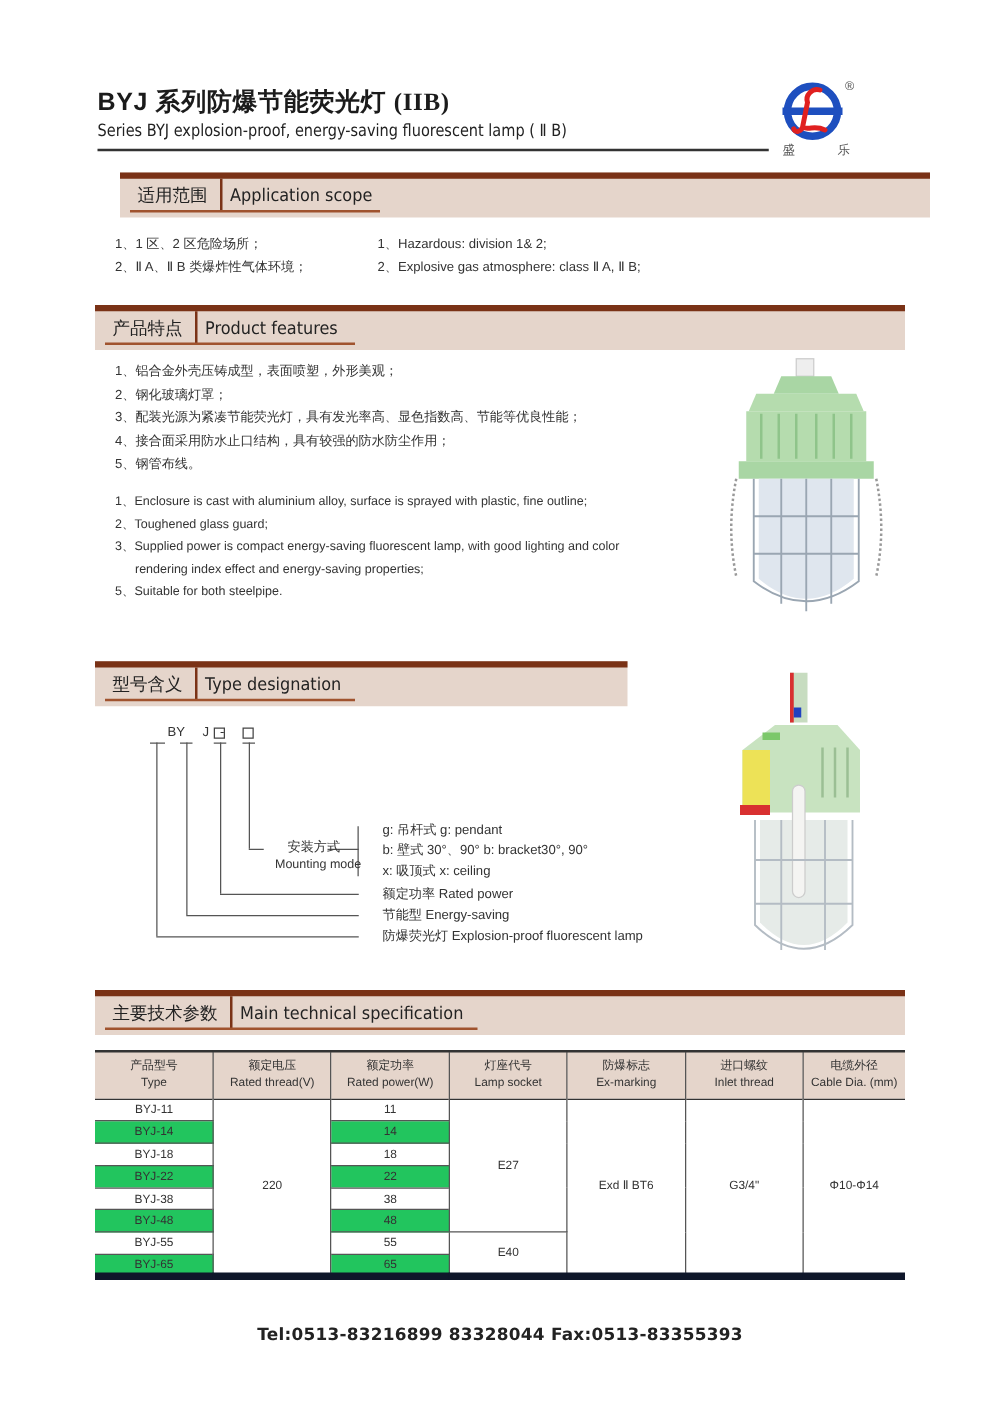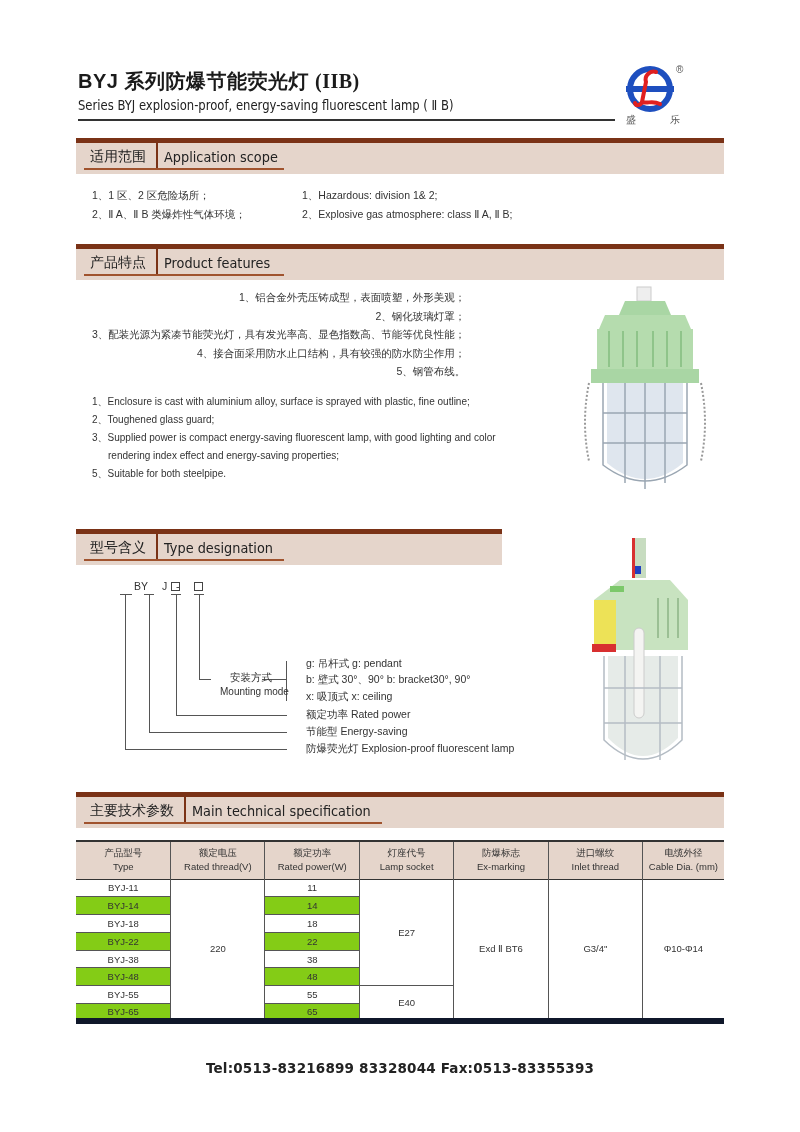--- a/index.html
+++ b/index.html
@@ -31,21 +31,21 @@
 
   
   table { border-collapse: collapse; font-size: 9.5px; color: #333; }
   .spec { left: 76px; top: 840px; width: 648px; border-top: 2px solid #333; border-bottom: 6px solid #0f172a; }
   .spec th { background: #e5d5cb; font-weight: normal; height: 38px; line-height: 14px; border-left: 1px solid #555; border-right: 1px solid #555; }
   .spec th:first-child { border-left: none; }
   .spec th:last-child { border-right: none; }
   .spec td { text-align: center; height: 17.8px; border: 1px solid #555; }
   .spec td.first { border-left: none; }
   .spec td.last { border-right: none; }
-  .spec tr.shade td.s { background: #84cc16; }
+  .spec tr.shade td.s { background: #22c55e; }
   .spec tbody tr:first-child td { border-top: 1px solid #333; }
 
   .footer { left: 0; width: 800px; top: 1060px; text-align: center; font-size: 13.5px; font-weight: bold; color: #222; font-family: "DejaVu Sans", sans-serif; letter-spacing: 0.2px; }
 
   
   .lamp1 { left: 575px; top: 283px; width: 140px; height: 220px; }
   .lamp2 { left: 580px; top: 538px; width: 125px; height: 235px; }
 </style>
 </head>
 <body>
@@ -59,42 +59,42 @@
   <circle cx="28" cy="25" r="20" fill="none" stroke="#1e4fbf" stroke-width="6"></circle>
   <rect x="4" y="22" width="48" height="6" fill="#1e4fbf"></rect>
   <path d="M34 8 C28 6 22 12 24 18 L20 38 C18 42 14 42 13 39 M20 38 C26 40 30 36 38 40" fill="none" stroke="#e02020" stroke-width="4" stroke-linecap="round"></path>
 </svg>
 <div class="abs logo-reg">®</div>
 <div class="abs logo-text">
   <span>盛</span>
   <span>乐</span>
 </div>
 
-<div class="abs sec" style="top:138px;width:648px;">
+<div class="abs sec" style="top:138px;width:648px;margin-left:20px;">
   <span class="sec-cn">适用范围</span>
   <div class="sec-div" style="left:80px;"></div>
   <span class="sec-en" style="left:88px;">Application scope</span>
   <div class="sec-ul" style="left:8px;width:200px;"></div>
 </div>
 <div class="abs cn-item" style="left:92px;top:186px;">
   <div>1、1 区、2 区危险场所；</div>
   <div>2、Ⅱ A、Ⅱ B 类爆炸性气体环境；</div>
 </div>
 <div class="abs cn-item" style="left:302px;top:186px;">
   <div>1、Hazardous: division 1&amp; 2;</div>
   <div>2、Explosive gas atmosphere: class Ⅱ A, Ⅱ B;</div>
 </div>
 
 <div class="abs sec" style="top:244px;width:648px;">
   <span class="sec-cn">产品特点</span>
   <div class="sec-div" style="left:80px;"></div>
   <span class="sec-en" style="left:88px;">Product features</span>
   <div class="sec-ul" style="left:8px;width:200px;"></div>
 </div>
-<div class="abs cn-item" style="left:92px;top:288px;text-align:right;">
+<div class="abs cn-item" style="left:92px;top:288px;">
   <div>1、铝合金外壳压铸成型，表面喷塑，外形美观；</div>
   <div>2、钢化玻璃灯罩；</div>
   <div>3、配装光源为紧凑节能荧光灯，具有发光率高、显色指数高、节能等优良性能；</div>
   <div>4、接合面采用防水止口结构，具有较强的防水防尘作用；</div>
   <div>5、钢管布线。</div>
 </div>
 <div class="abs en-item" style="left:92px;top:393px;">
   <div>1、Enclosure is cast with aluminium alloy, surface  is sprayed with plastic, fine outline;</div>
   <div>2、Toughened glass guard;</div>
   <div>3、Supplied power is compact energy-saving fluorescent lamp, with good lighting and color</div>

